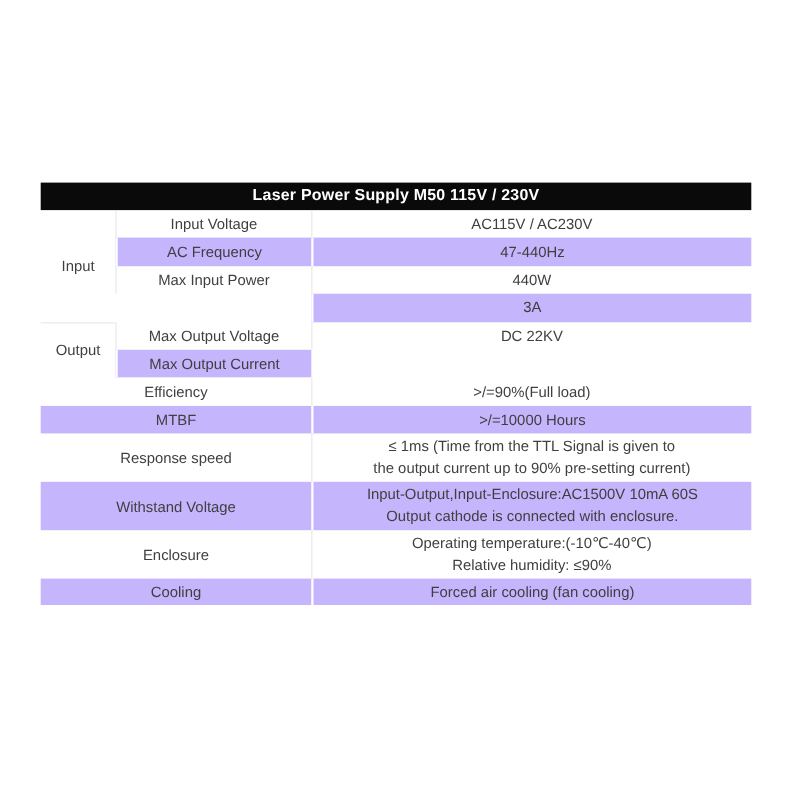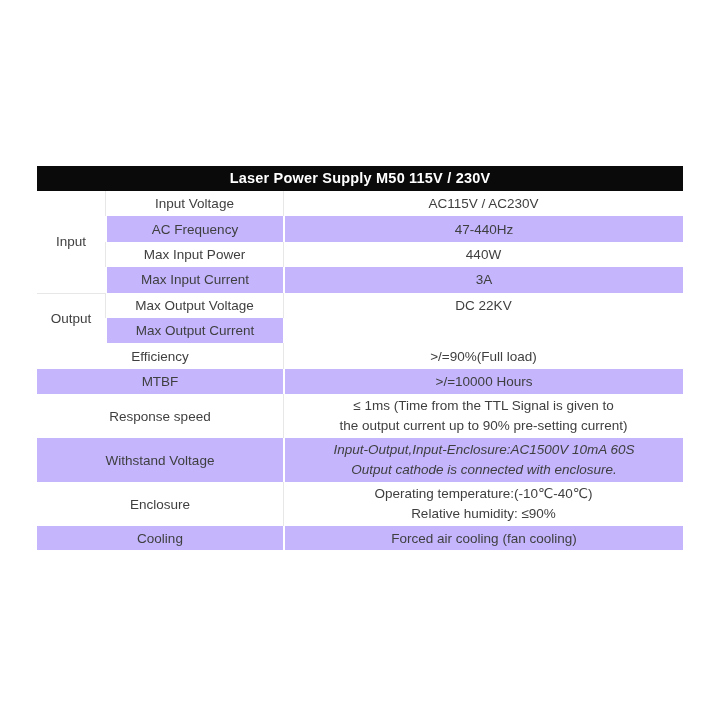--- a/index.html
+++ b/index.html
@@ -64,21 +64,20 @@
 
     <div class="cell" style="grid-column:1;grid-row:2/6;">Input</div>
     <div class="cell c3 fl1" style="grid-row:2;">AC115V / AC230V</div>
 
     <div class="cell c2 gray wl2" style="grid-row:3;">AC Frequency</div>
     <div class="cell c3 gray wl2" style="grid-row:3;">47-440Hz</div>
 
     <div class="cell c2 fl1" style="grid-row:4;">Max Input Power</div>
     <div class="cell c3 fl1" style="grid-row:4;">440W</div>
 
-    <div class="cell c2 gray wl2" style="grid-row:5;">Max Input Current</div>
     <div class="cell c3 gray wl2" style="grid-row:5;">3A</div>
 
     <div class="cell ft1" style="grid-column:1;grid-row:6/8;">Output</div>
 
     <div class="cell c2 fl1" style="grid-row:6;">Max Output Voltage</div>
     <div class="cell c3 fl1" style="grid-row:6;">DC 22KV</div>
 
     <div class="cell c2 gray wl2" style="grid-row:7;">Max Output Current</div>
     <div class="cell c3 gray wl2" style="grid-row:7;margin-top:41px;">DC 22mA</div>
 
@@ -86,21 +85,21 @@
     <div class="cell c3 fl1" style="grid-row:8;">&gt;/=90%(Full load)</div>
 
     <div class="cell c12 gray" style="grid-row:9;">MTBF</div>
     <div class="cell c3 gray wl2" style="grid-row:9;text-align:right;">&gt;/=10000 Hours</div>
 
     <div class="cell c12" style="grid-row:10;">Response speed</div>
     <div class="cell c3 fl1 pre" style="grid-row:10;">≤ 1ms (Time from the TTL Signal is given to
 the output current up to 90% pre-setting current)</div>
 
     <div class="cell c12 gray" style="grid-row:11;">Withstand Voltage</div>
-    <div class="cell c3 gray wl2 pre" style="grid-row:11;font-style:italic;">Input-Output,Input-Enclosure:AC1500V 10mA 60S
+    <div class="cell c3 gray wl2 pre" style="grid-row:11;">Input-Output,Input-Enclosure:AC1500V 10mA 60S
 Output cathode is connected with enclosure.</div>
 
     <div class="cell c12" style="grid-row:12;">Enclosure</div>
     <div class="cell c3 fl1 pre" style="grid-row:12;">Operating temperature:(-10℃-40℃)
 Relative humidity: ≤90%</div>
 
     <div class="cell c12 gray" style="grid-row:13;">Cooling</div>
     <div class="cell c3 gray wl2" style="grid-row:13;">Forced air cooling (fan cooling)</div>
 
   </div>

